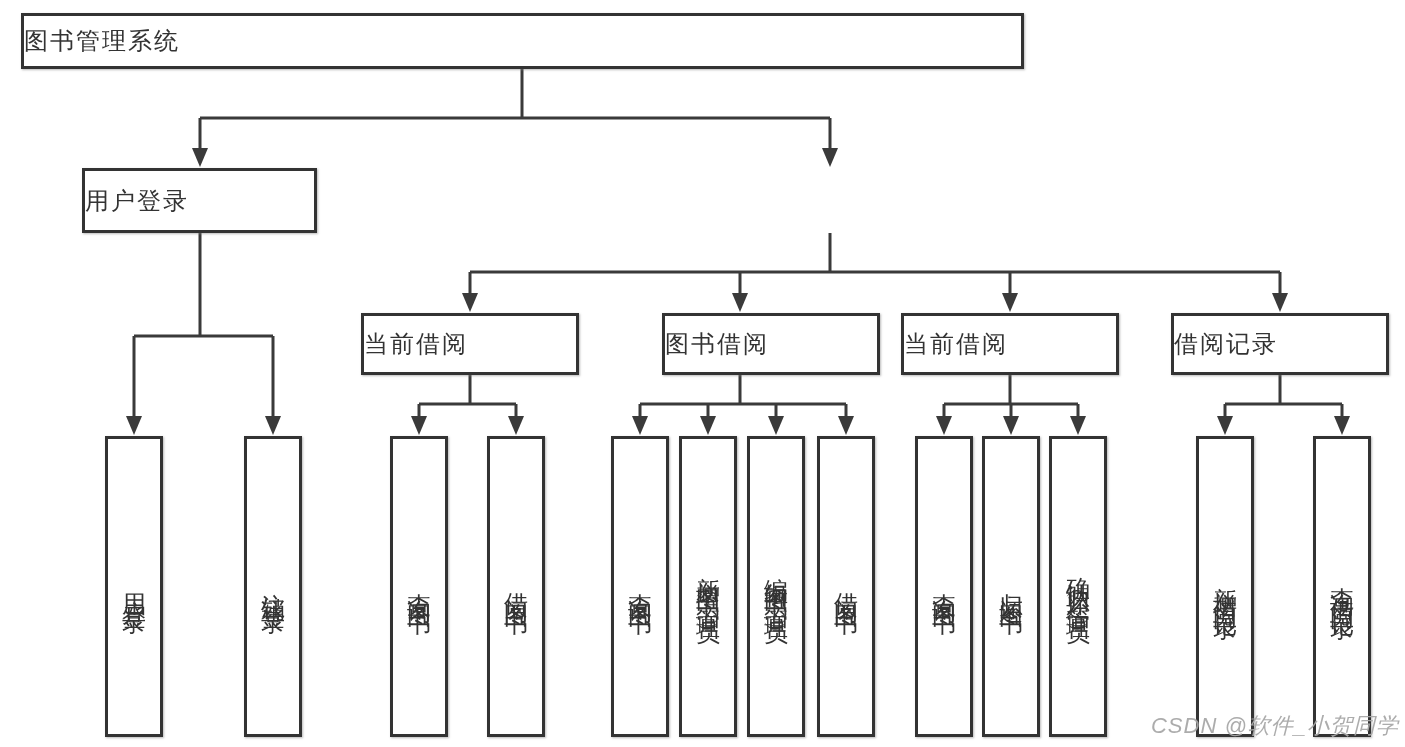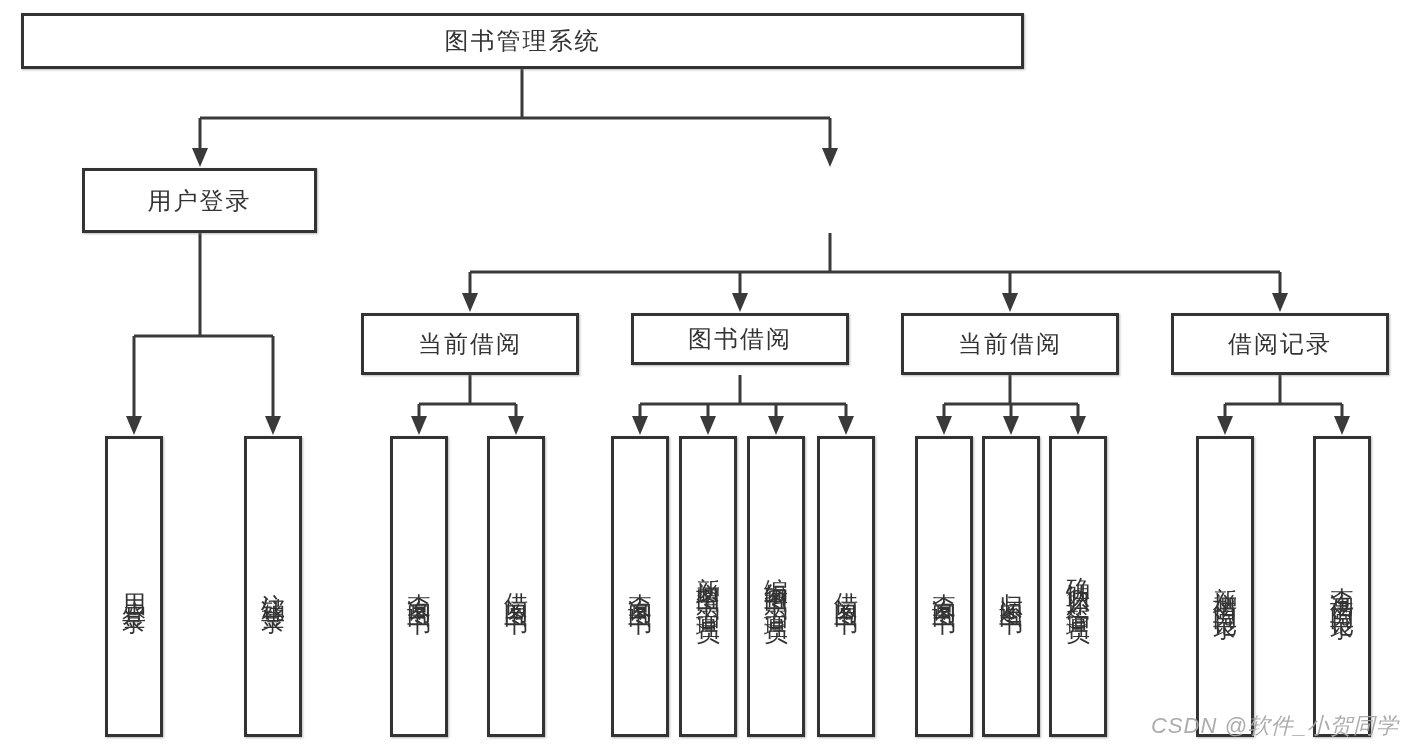--- a/index.html
+++ b/index.html
@@ -13,21 +13,21 @@
   }
   .wires { position: absolute; left: 0; top: 0; z-index: 1; }
   .box {
     position: absolute;
     box-sizing: border-box;
     background: #ffffff;
     border: 3px solid #333333;
     box-shadow: 1px 1px 2px rgba(130,130,130,0.55);
     display: flex;
     align-items: center;
-    justify-content: center;
+    justify-content: flex-start;
     z-index: 2;
   }
   .box .lbl {
     font-size: 24px;
     color: #333333;
     letter-spacing: 2px;
     white-space: nowrap;
     line-height: 1;
   }
   .vbox {
@@ -121,21 +121,21 @@
     <span class="lbl">图书管理系统</span>
   </div>
 
   <div class="box" style="left:82px;top:168px;width:235px;height:65px">
     <span class="lbl">用户登录</span>
   </div>
 
   <div class="box" style="left:361px;top:313px;width:218px;height:62px">
     <span class="lbl">当前借阅</span>
   </div>
-  <div class="box" style="left:631px;top:313px;width:218px;height:52px">
+  <div class="box" style="left:662px;top:313px;width:218px;height:62px">
     <span class="lbl">图书借阅</span>
   </div>
   <div class="box" style="left:901px;top:313px;width:218px;height:62px">
     <span class="lbl">当前借阅</span>
   </div>
   <div class="box" style="left:1171px;top:313px;width:218px;height:62px">
     <span class="lbl">借阅记录</span>
   </div>
 
   <div class="vbox" style="left:105px">

